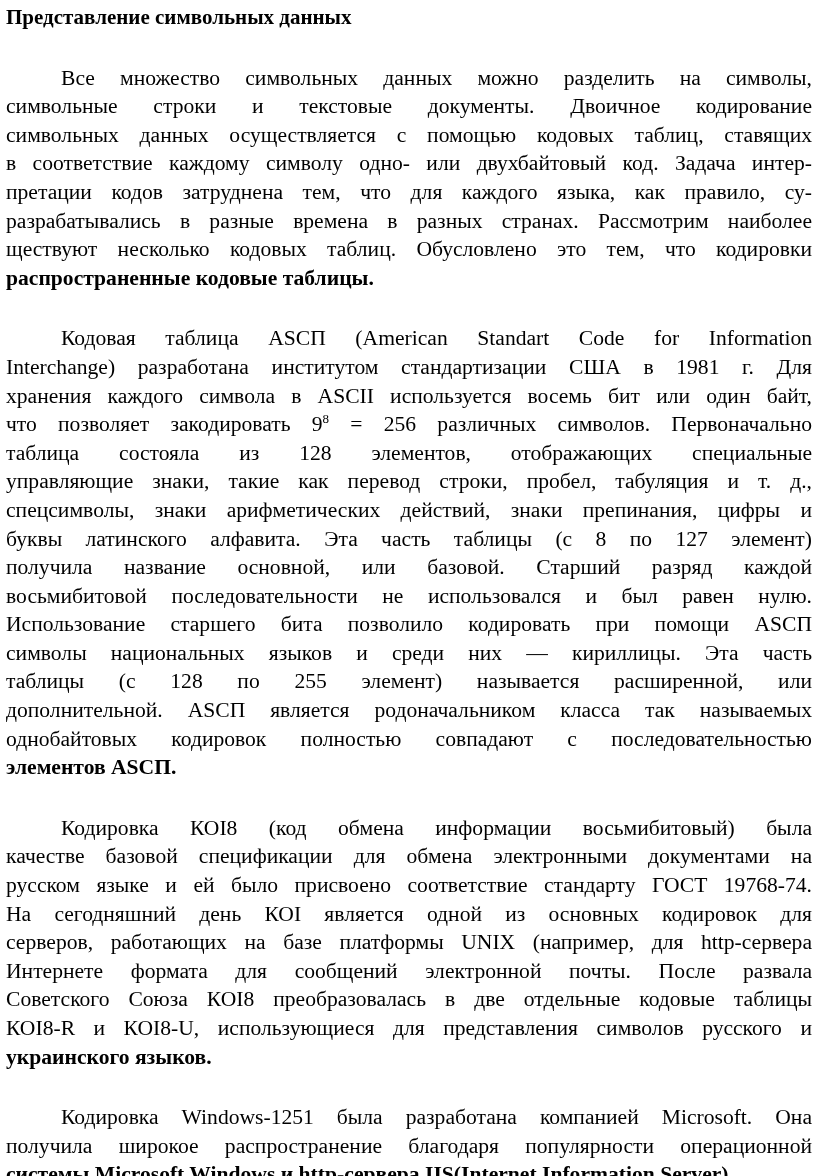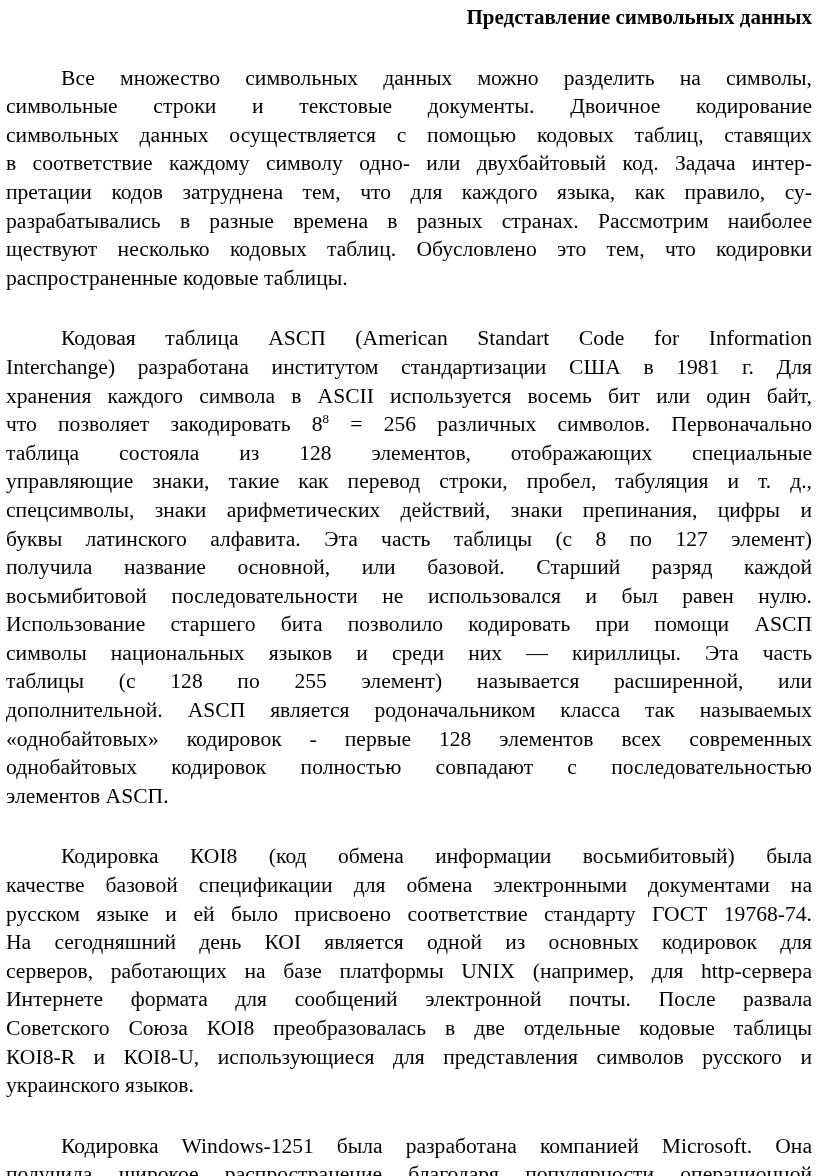--- a/index.html
+++ b/index.html
@@ -1,22 +1,22 @@
 <!DOCTYPE html>
 <html><head>
 <meta charset="utf-8">
 <style>
   html, body { margin: 0; padding: 0; background: #ffffff; }
   body { width: 816px; height: 1176px; overflow: hidden; position: relative;
          font-family: "Liberation Serif", "DejaVu Serif", serif; color: #000; }
   .page { position: absolute; left: 6px; top: 3px; width: 806px; }
-  .title { text-align: right; font-weight: bold; font-size: 21px; line-height: 28.6px; height: 28.6px; }
+  .title { text-align: left; font-weight: bold; font-size: 21px; line-height: 28.6px; height: 28.6px; }
   .line { font-size: 21.6px; line-height: 28.6px; height: 28.6px; white-space: nowrap;
           text-align: justify; text-align-last: justify; }
-  .line.last { text-align-last: left; }
+  .line.last { text-align-last: left; font-weight: bold; }
   .line.indent { padding-left: 55px; margin-top: 32px; }
   sup { font-size: 13px; line-height: 0; vertical-align: super; }
 </style>
 </head>
 <body>
 
 <div class="page">
   <div class="title">Представление символьных данных</div>
 
   <div>
@@ -27,32 +27,31 @@
     <div class="line">претации кодов затруднена тем, что для каждого языка, как правило, су-</div>
     <div class="line">разрабатывались в разные времена в разных странах. Рассмотрим наиболее</div>
     <div class="line">ществуют несколько кодовых таблиц. Обусловлено это тем, что кодировки</div>
     <div class="line last">распространенные кодовые таблицы.</div>
   </div>
 
   <div>
     <div class="line indent">Кодовая таблица ASCП (American Standart Code for Information</div>
     <div class="line">Interchange) разработана институтом стандартизации США в 1981 г. Для</div>
     <div class="line">хранения каждого символа в ASCII используется восемь бит или один байт,</div>
-    <div class="line"><span>что позволяет закодировать 8</span><sup>8</sup><span> = 256 различных символов. Первоначально</span></div>
+    <div class="line"><span>что позволяет закодировать 9</span><sup>8</sup><span> = 256 различных символов. Первоначально</span></div>
     <div class="line">таблица состояла из 128 элементов, отображающих специальные</div>
     <div class="line">управляющие знаки, такие как перевод строки, пробел, табуляция и т. д.,</div>
     <div class="line">спецсимволы, знаки арифметических действий, знаки препинания, цифры и</div>
     <div class="line">буквы латинского алфавита. Эта часть таблицы (с 8 по 127 элемент)</div>
     <div class="line">получила название основной, или базовой. Старший разряд каждой</div>
     <div class="line">восьмибитовой последовательности не использовался и был равен нулю.</div>
     <div class="line">Использование старшего бита позволило кодировать при помощи ASCП</div>
     <div class="line">символы национальных языков и среди них — кириллицы. Эта часть</div>
     <div class="line">таблицы (с 128 по 255 элемент) называется расширенной, или</div>
     <div class="line">дополнительной. ASCП является родоначальником класса так называемых</div>
-    <div class="line">«однобайтовых» кодировок - первые 128 элементов всех современных</div>
     <div class="line">однобайтовых кодировок полностью совпадают с последовательностью</div>
     <div class="line last">элементов ASCП.</div>
   </div>
 
   <div>
     <div class="line indent">Кодировка КОI8 (код обмена информации восьмибитовый) была</div>
     <div class="line">качестве базовой спецификации для обмена электронными документами на</div>
     <div class="line">русском языке и ей было присвоено соответствие стандарту ГОСТ 19768-74.</div>
     <div class="line">На сегодняшний день КОI является одной из основных кодировок для</div>
     <div class="line">серверов, работающих на базе платформы UNIX (например, для http-сервера</div>

